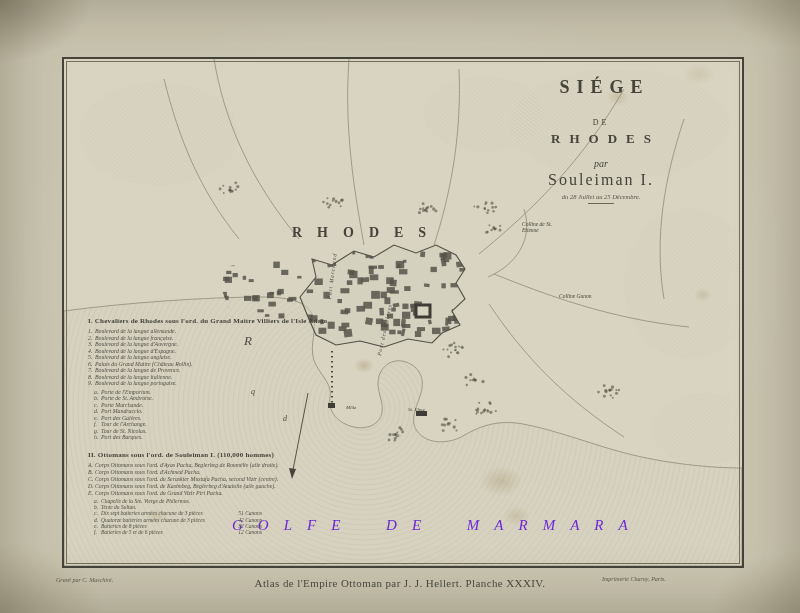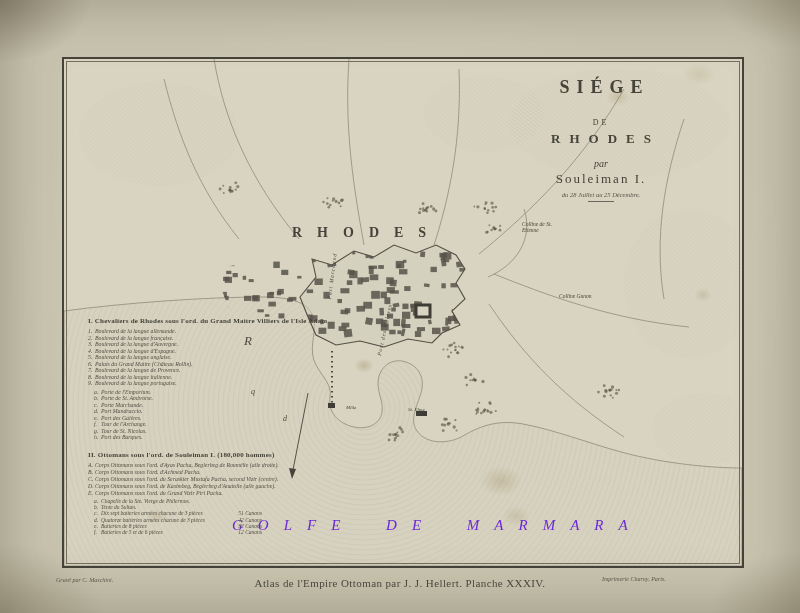--- a/index.html
+++ b/index.html
@@ -23,21 +23,21 @@
   .map-frame::after{content:"";position:absolute;inset:2px;border:1px solid #746f60;pointer-events:none;z-index:30;}
   .map-inner{position:absolute;inset:0;overflow:hidden;padding-left:48px;}
   #map-svg{position:absolute;left:0;top:0;}
 
   
   .cartouche{position:absolute;left:451px;top:18px;width:172px;text-align:center;color:#45433a;z-index:10;}
   .c-title{font-size:18px;letter-spacing:7px;font-weight:bold;text-indent:7px;}
   .c-de{font-size:8px;letter-spacing:3px;margin-top:20px;}
   .c-rhodes{font-size:13px;letter-spacing:9px;font-weight:bold;margin-top:4px;text-indent:9px;}
   .c-par{font-size:10px;font-style:italic;margin-top:11px;}
-  .c-souleiman{font-size:13px;letter-spacing:2px;margin-top:2px;}
+  .c-souleiman{font-size:16px;letter-spacing:2px;margin-top:2px;}
   .c-dates{font-size:6.5px;font-style:italic;margin-top:4px;color:#55524a;}
   .c-rule{width:26px;margin:3px auto 0;border-top:1px solid #6b675c;height:2px;border-bottom:1px solid #6b675c00;}
 
   
   .lbl{position:absolute;color:#45433a;white-space:nowrap;z-index:10;}
   .lbl-city{left:228px;top:166px;font-size:14px;letter-spacing:15px;font-weight:bold;}
   .lbl-gulf{left:168px;top:458px;font-size:15px;font-style:italic;letter-spacing:15px;word-spacing:12px;color:#6d28d9;}
   .lbl-hill1{left:458px;top:162px;font-size:5.5px;font-style:italic;white-space:normal;width:42px;line-height:6px;}
   .lbl-hill2{left:495px;top:234px;font-size:5.5px;font-style:italic;}
   .lbl-portw{left:262px;top:240px;font-size:5.5px;font-style:italic;letter-spacing:1px;transform:rotate(-83deg);transform-origin:left top;}
@@ -573,21 +573,21 @@
           <div class="lg-line"><span class="k">c.</span><span>Porte Marchande.</span></div>
           <div class="lg-line"><span class="k">d.</span><span>Port Mandraccio.</span></div>
           <div class="lg-line"><span class="k">e.</span><span>Port des Galères.</span></div>
           <div class="lg-line"><span class="k">f.</span><span>Tour de l'Archange.</span></div>
           <div class="lg-line"><span class="k">g.</span><span>Tour de St. Nicolas.</span></div>
           <div class="lg-line"><span class="k">h.</span><span>Port des Barques.</span></div>
         </div>
     </div>
 
     <div class="legend leg-ottomans">
-      <div class="leg-head">II. Ottomans sous l'ord. de Souleiman I. (180,000 hommes)</div>
+      <div class="leg-head">II. Ottomans sous l'ord. de Souleiman I. (110,000 hommes)</div>
       <div class="leg-lines corps">
           <div class="lg-line"><span class="k">A.</span><span>Corps Ottomans sous l'ord. d'Ayas Pacha, Beglerbeg de Roumélie (aile droite).</span></div>
           <div class="lg-line"><span class="k">B.</span><span>Corps Ottomans sous l'ord. d'Achmed Pacha.</span></div>
           <div class="lg-line"><span class="k">C.</span><span>Corps Ottomans sous l'ord. du Seraskier Mustafa Pacha, second Vizir (centre).</span></div>
           <div class="lg-line"><span class="k">D.</span><span>Corps Ottomans sous l'ord. de Kasimbeg, Beglerbeg d'Anatolie (aile gauche).</span></div>
           <div class="lg-line"><span class="k">E.</span><span>Corps Ottomans sous l'ord. du Grand Vizir Piri Pacha.</span></div>
         </div>
       <div class="leg-lines notes">
           <div class="lg-line">
             <span class="k">a.</span>

